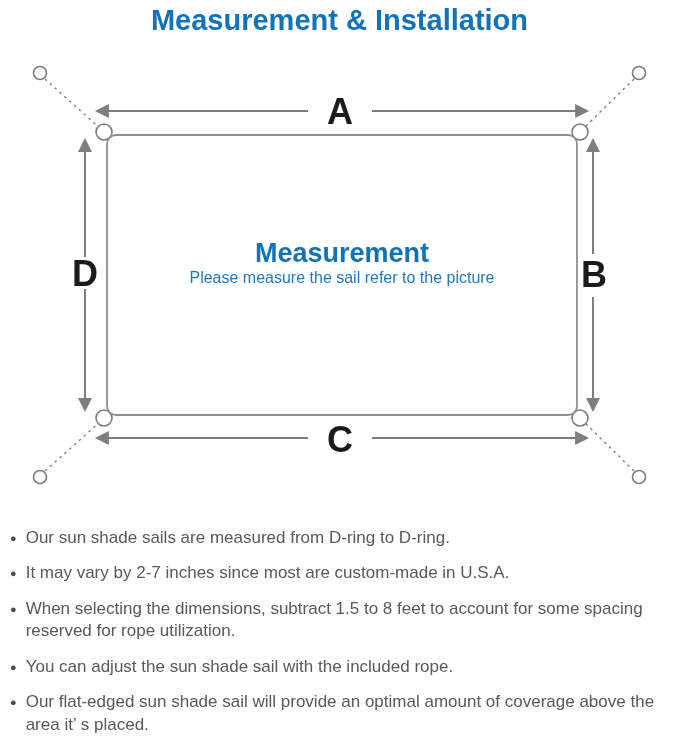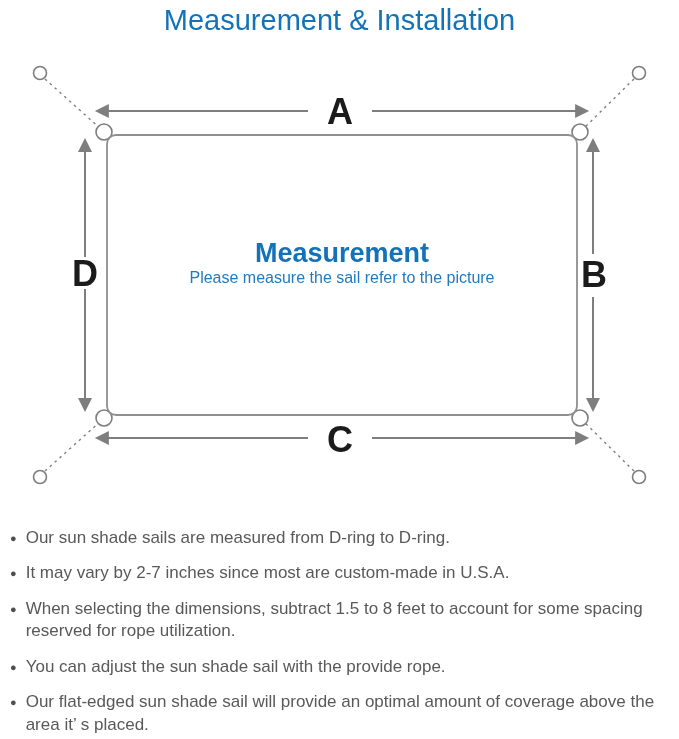--- a/index.html
+++ b/index.html
@@ -6,21 +6,21 @@
   body{
     width:679px;height:739px;overflow:hidden;
     font-family:"Liberation Sans","DejaVu Sans",sans-serif;
     -webkit-font-smoothing:antialiased;
   }
   .page{width:679px;height:739px;position:relative;background:#fff;}
   .page-title{
     margin:4px 0 0 0;
     text-align:center;
     font-size:29px;
-    font-weight:normal;
+    font-weight:bold;
     color:#1373b9;
     letter-spacing:0px;
   }
   .diagram{width:679px;height:458px;margin-top:12px;position:relative;}
   .diagram svg{display:block;}
   .bullets{
     list-style:none;
     margin:20px 0 0 0;
     padding:0 6px 0 10px;
   }
@@ -118,21 +118,21 @@
     <li>
       <span class="dot">●</span>
       <span class="txt">It may vary by 2-7 inches since most are custom-made in U.S.A.</span>
     </li>
     <li>
       <span class="dot">●</span>
       <span class="txt">When selecting the dimensions, subtract 1.5 to 8 feet to account for some spacing reserved for rope utilization.</span>
     </li>
     <li>
       <span class="dot">●</span>
-      <span class="txt">You can adjust the sun shade sail with the provide rope.</span>
+      <span class="txt">You can adjust the sun shade sail with the included rope.</span>
     </li>
     <li>
       <span class="dot">●</span>
       <span class="txt">Our flat-edged sun shade sail will provide an optimal amount of coverage above the area it’ s placed.</span>
     </li>
   </ul>
 
 </div>
 
 </body></html>

